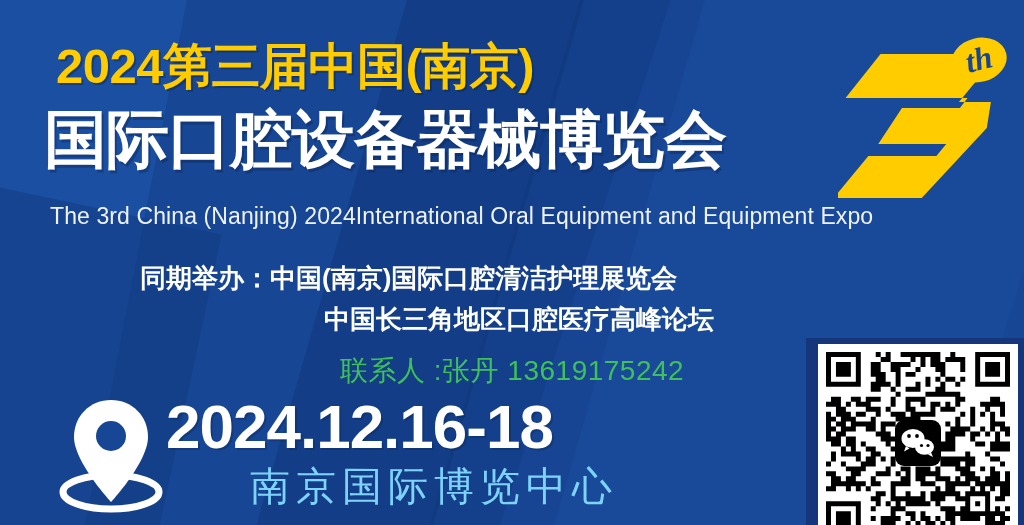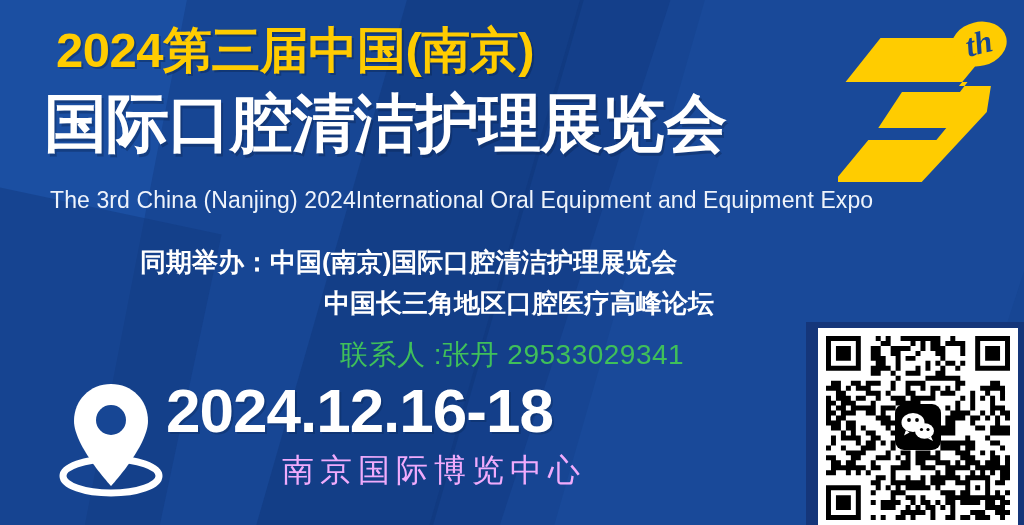--- a/index.html
+++ b/index.html
@@ -74,20 +74,21 @@
     height: 520px;
     background: #113a80;
     transform: rotate(12deg);
     opacity: .5;
   }
 
   
   .content {
     position: absolute;
     inset: 0;
+    margin-top: 16px;
   }
 
   .title-cn-1 {
     position: absolute;
     left: 56px;
     top: 22px;
     font-size: 49px;
     line-height: 56px;
     font-weight: bold;
     color: #FFCC00;
@@ -164,24 +165,24 @@
     font-size: 62px;
     line-height: 66px;
     font-weight: bold;
     color: #ffffff;
     letter-spacing: -1px;
     white-space: nowrap;
     text-shadow: 2px 2px 0 rgba(8,32,72,0.3);
   }
   .venue-text {
     margin-top: 2px;
-    font-size: 32px;
+    font-size: 40px;
     line-height: 48px;
     font-weight: normal;
-    color: #f0abfc;
+    color: #7dd3fc;
     letter-spacing: 6px;
     white-space: nowrap;
     text-align: center;
     padding-left: 6px;
   }
 
   
   .logo-3th {
     position: absolute;
     left: 838px;
@@ -238,39 +239,39 @@
   <div class="bg-diag-left"></div>
   <div class="bg-diag-dark"></div>
   <div class="bg-diag-dark2"></div>
   <div class="bg-diag-light"></div>
   <div class="bg-corner-dark"></div>
 
   <div class="content">
 
     <div class="title-cn-1">2024第三届中国(南京)</div>
 
-    <div class="title-cn-2">国际口腔清洁护理展览会</div>
+    <div class="title-cn-2">国际口腔设备器械博览会</div>
 
     <div class="title-en">The 3rd China (Nanjing) 2024International Oral Equipment and Equipment Expo</div>
 
     <div class="logo-3th">
       <svg viewBox="0 0 180 170" width="180" height="170" aria-hidden="true">
 
         <path d="M32 22 L150 22 L118 70 L150 70 L150 96 L96 166 L8 166 L36 124 L104 124 L112 112 L44 112 L62 76 L120 76 L126 66 L4 66 Z" fill="#FFCC00" transform="skewX(-9) translate(14,0)"></path>
 
         <ellipse cx="141" cy="28" rx="28" ry="22" fill="#FFCC00" transform="rotate(-14 141 28)"></ellipse>
         <text x="141" y="38" font-family="'Liberation Serif', serif" font-size="32" font-style="italic" font-weight="bold" fill="#174694" text-anchor="middle" transform="rotate(-14 141 28)">th</text>
       </svg>
     </div>
 
     <div class="sub-line sub-line-1">同期举办：中国(南京)国际口腔清洁护理展览会</div>
 
     <div class="sub-line sub-line-2">中国长三角地区口腔医疗高峰论坛</div>
 
-    <div class="contact">联系人 :张丹 29533029341</div>
+    <div class="contact">联系人 :张丹 13619175242</div>
 
     <div class="pin-icon">
       <svg viewBox="0 0 110 120" width="110" height="120" aria-hidden="true">
         <path d="M55 6 C34 6 18 22 18 43 C18 68 55 108 55 108 C55 108 92 68 92 43 C92 22 76 6 55 6 Z" fill="#ffffff"></path>
         <circle cx="55" cy="42" r="15" fill="#174694"></circle>
         <ellipse cx="55" cy="98" rx="48" ry="17" fill="none" stroke="#ffffff" stroke-width="7"></ellipse>
       </svg>
     </div>
 
     <div class="date-block">

